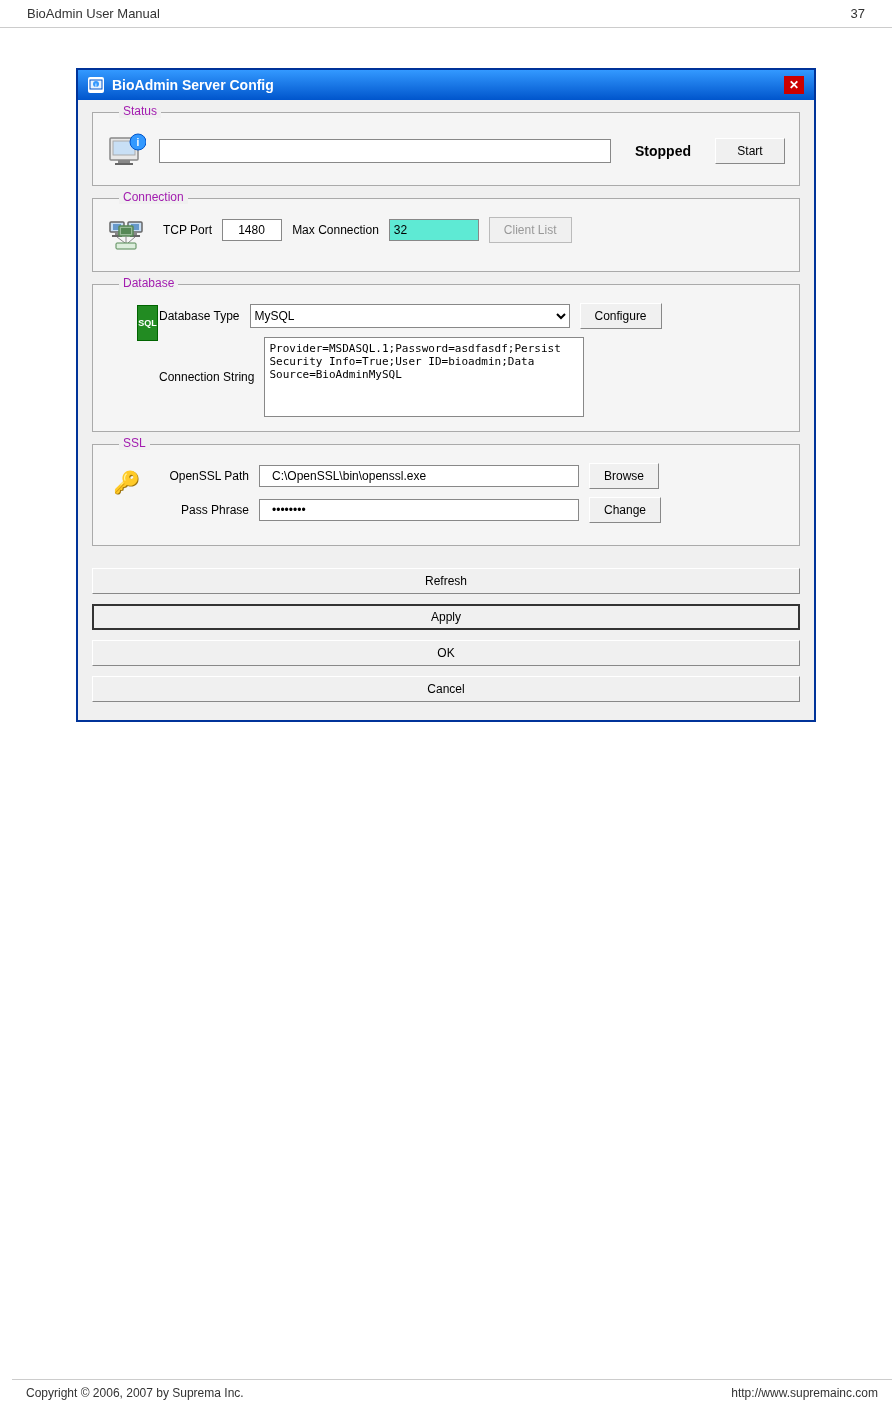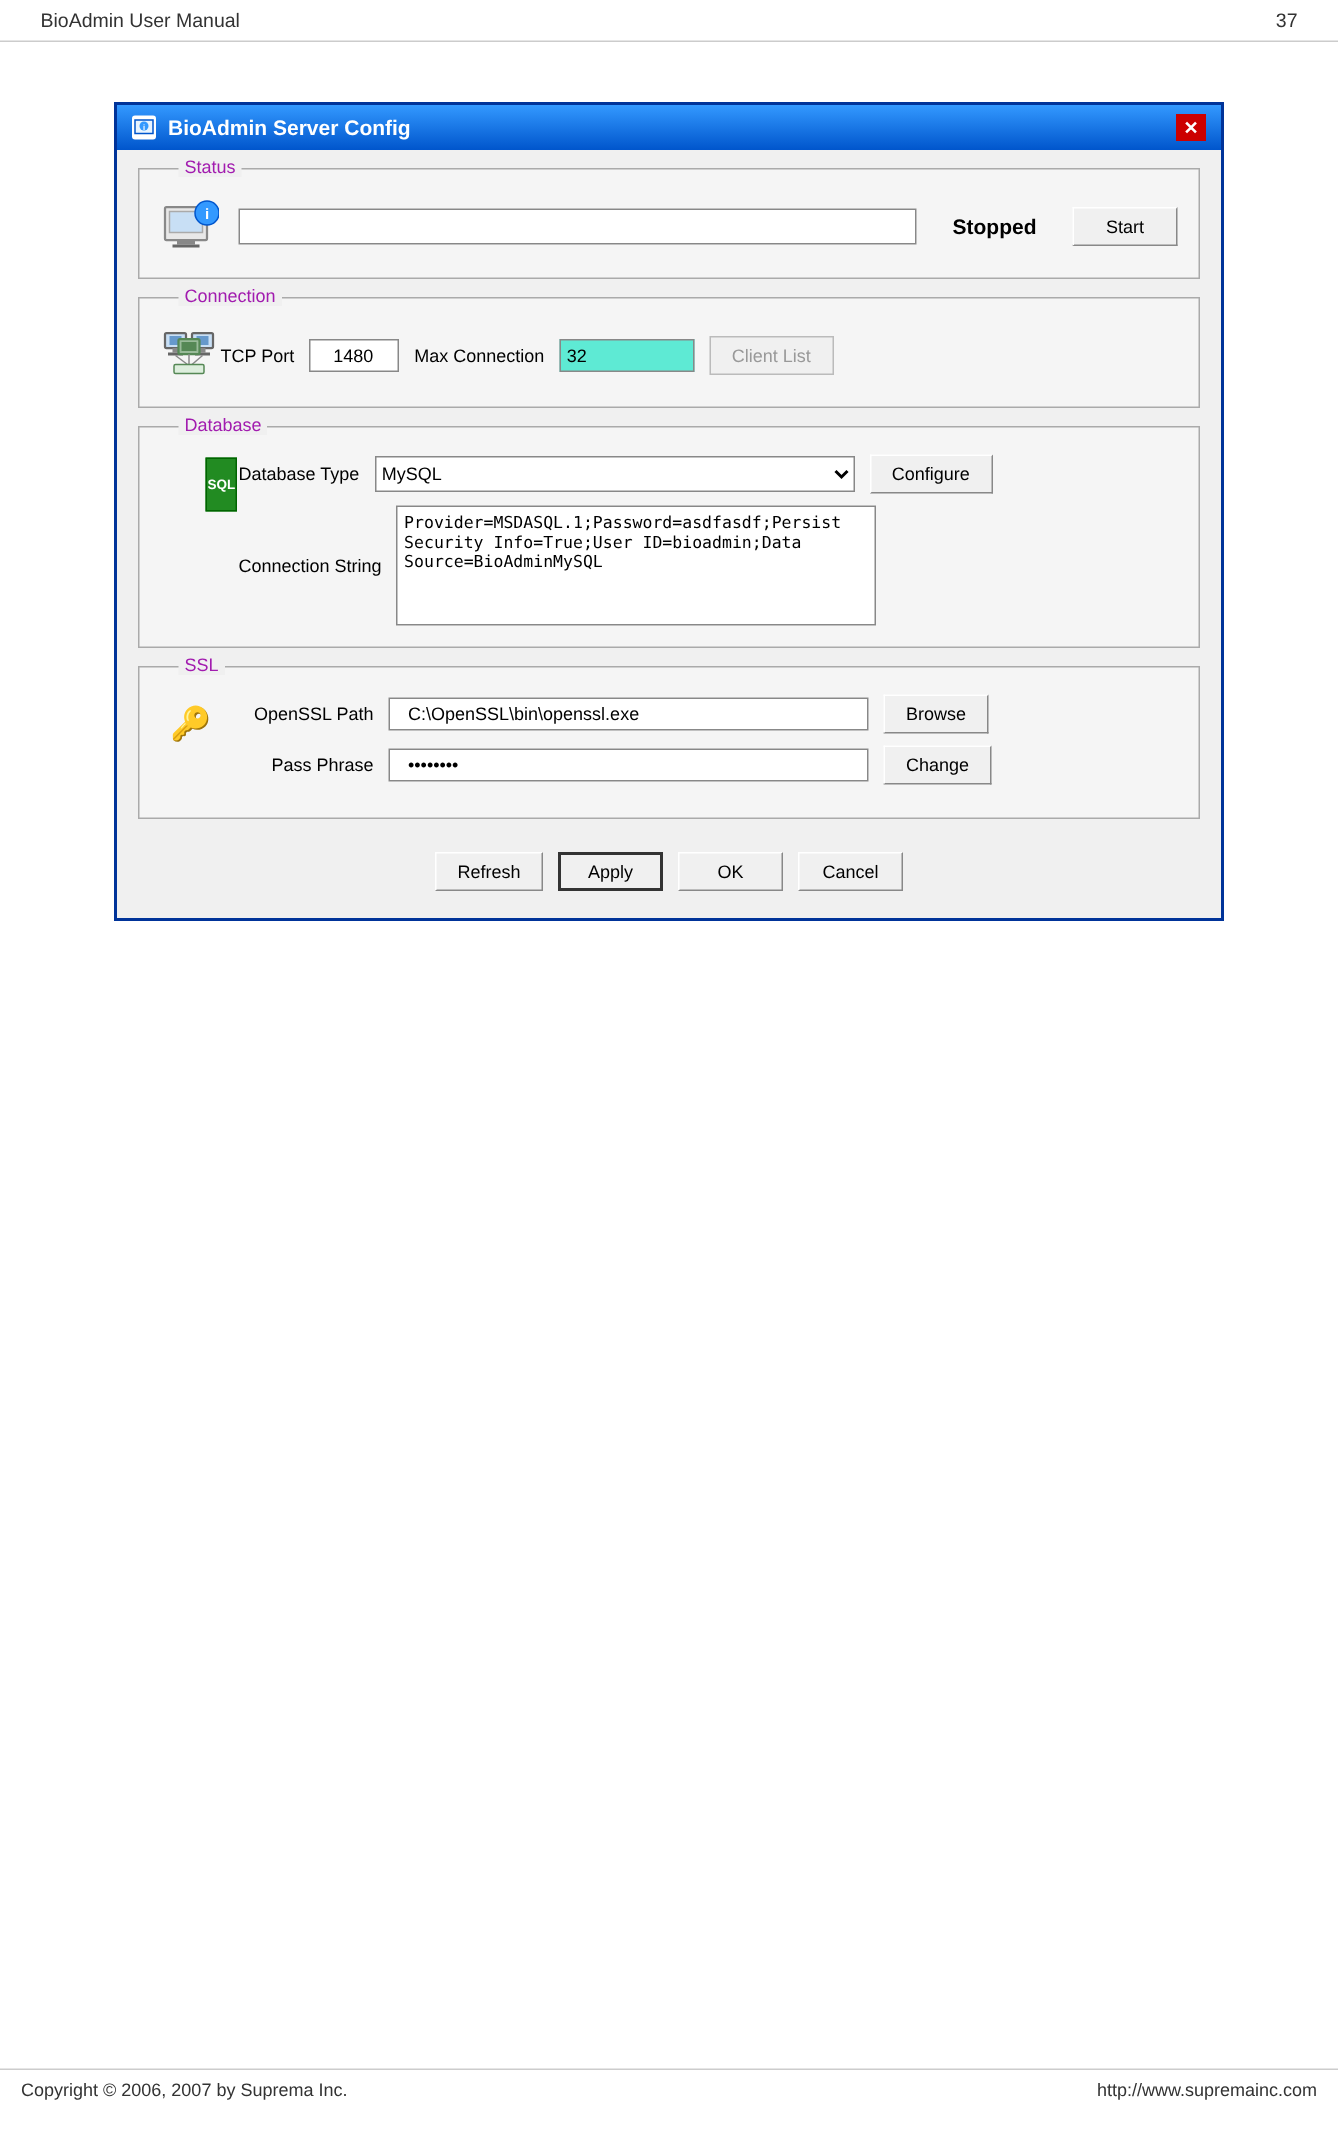--- a/index.html
+++ b/index.html
@@ -112,22 +112,22 @@
     .status-text {
       font-weight: bold;
       font-size: 14px;
       color: #000;
       min-width: 80px;
       text-align: center;
     }
     
     .connection-row {
       display: flex;
-      align-items: center;
-      gap: 0;
+      align-items: flex-start;
+      gap: 16px;
       margin-top: 6px;
     }
     .conn-icon {
       width: 40px;
       height: 40px;
       display: flex;
       align-items: center;
       justify-content: center;
       flex-shrink: 0;
     }
@@ -255,28 +255,29 @@
       background: #f0f0f0;
       border: 2px solid #333;
       padding: 3px 14px;
       font-size: 12px;
       cursor: pointer;
       min-width: 70px;
       height: 26px;
     }
     .bottom-btns {
       display: flex;
-      justify-content: center;
+      justify-content: space-between;
       gap: 10px;
       padding: 10px 0 6px 0;
+      flex-direction: column;
     }
     .page-footer {
       position: absolute;
       bottom: 20px;
-      left: 0;
+      left: 12px;
       right: 0;
       display: flex;
       justify-content: space-between;
       padding: 6px 14px;
       font-size: 12px;
       color: #333;
       border-top: 1px solid #ccc;
     }
     .sql-icon {
       width: 36px;

